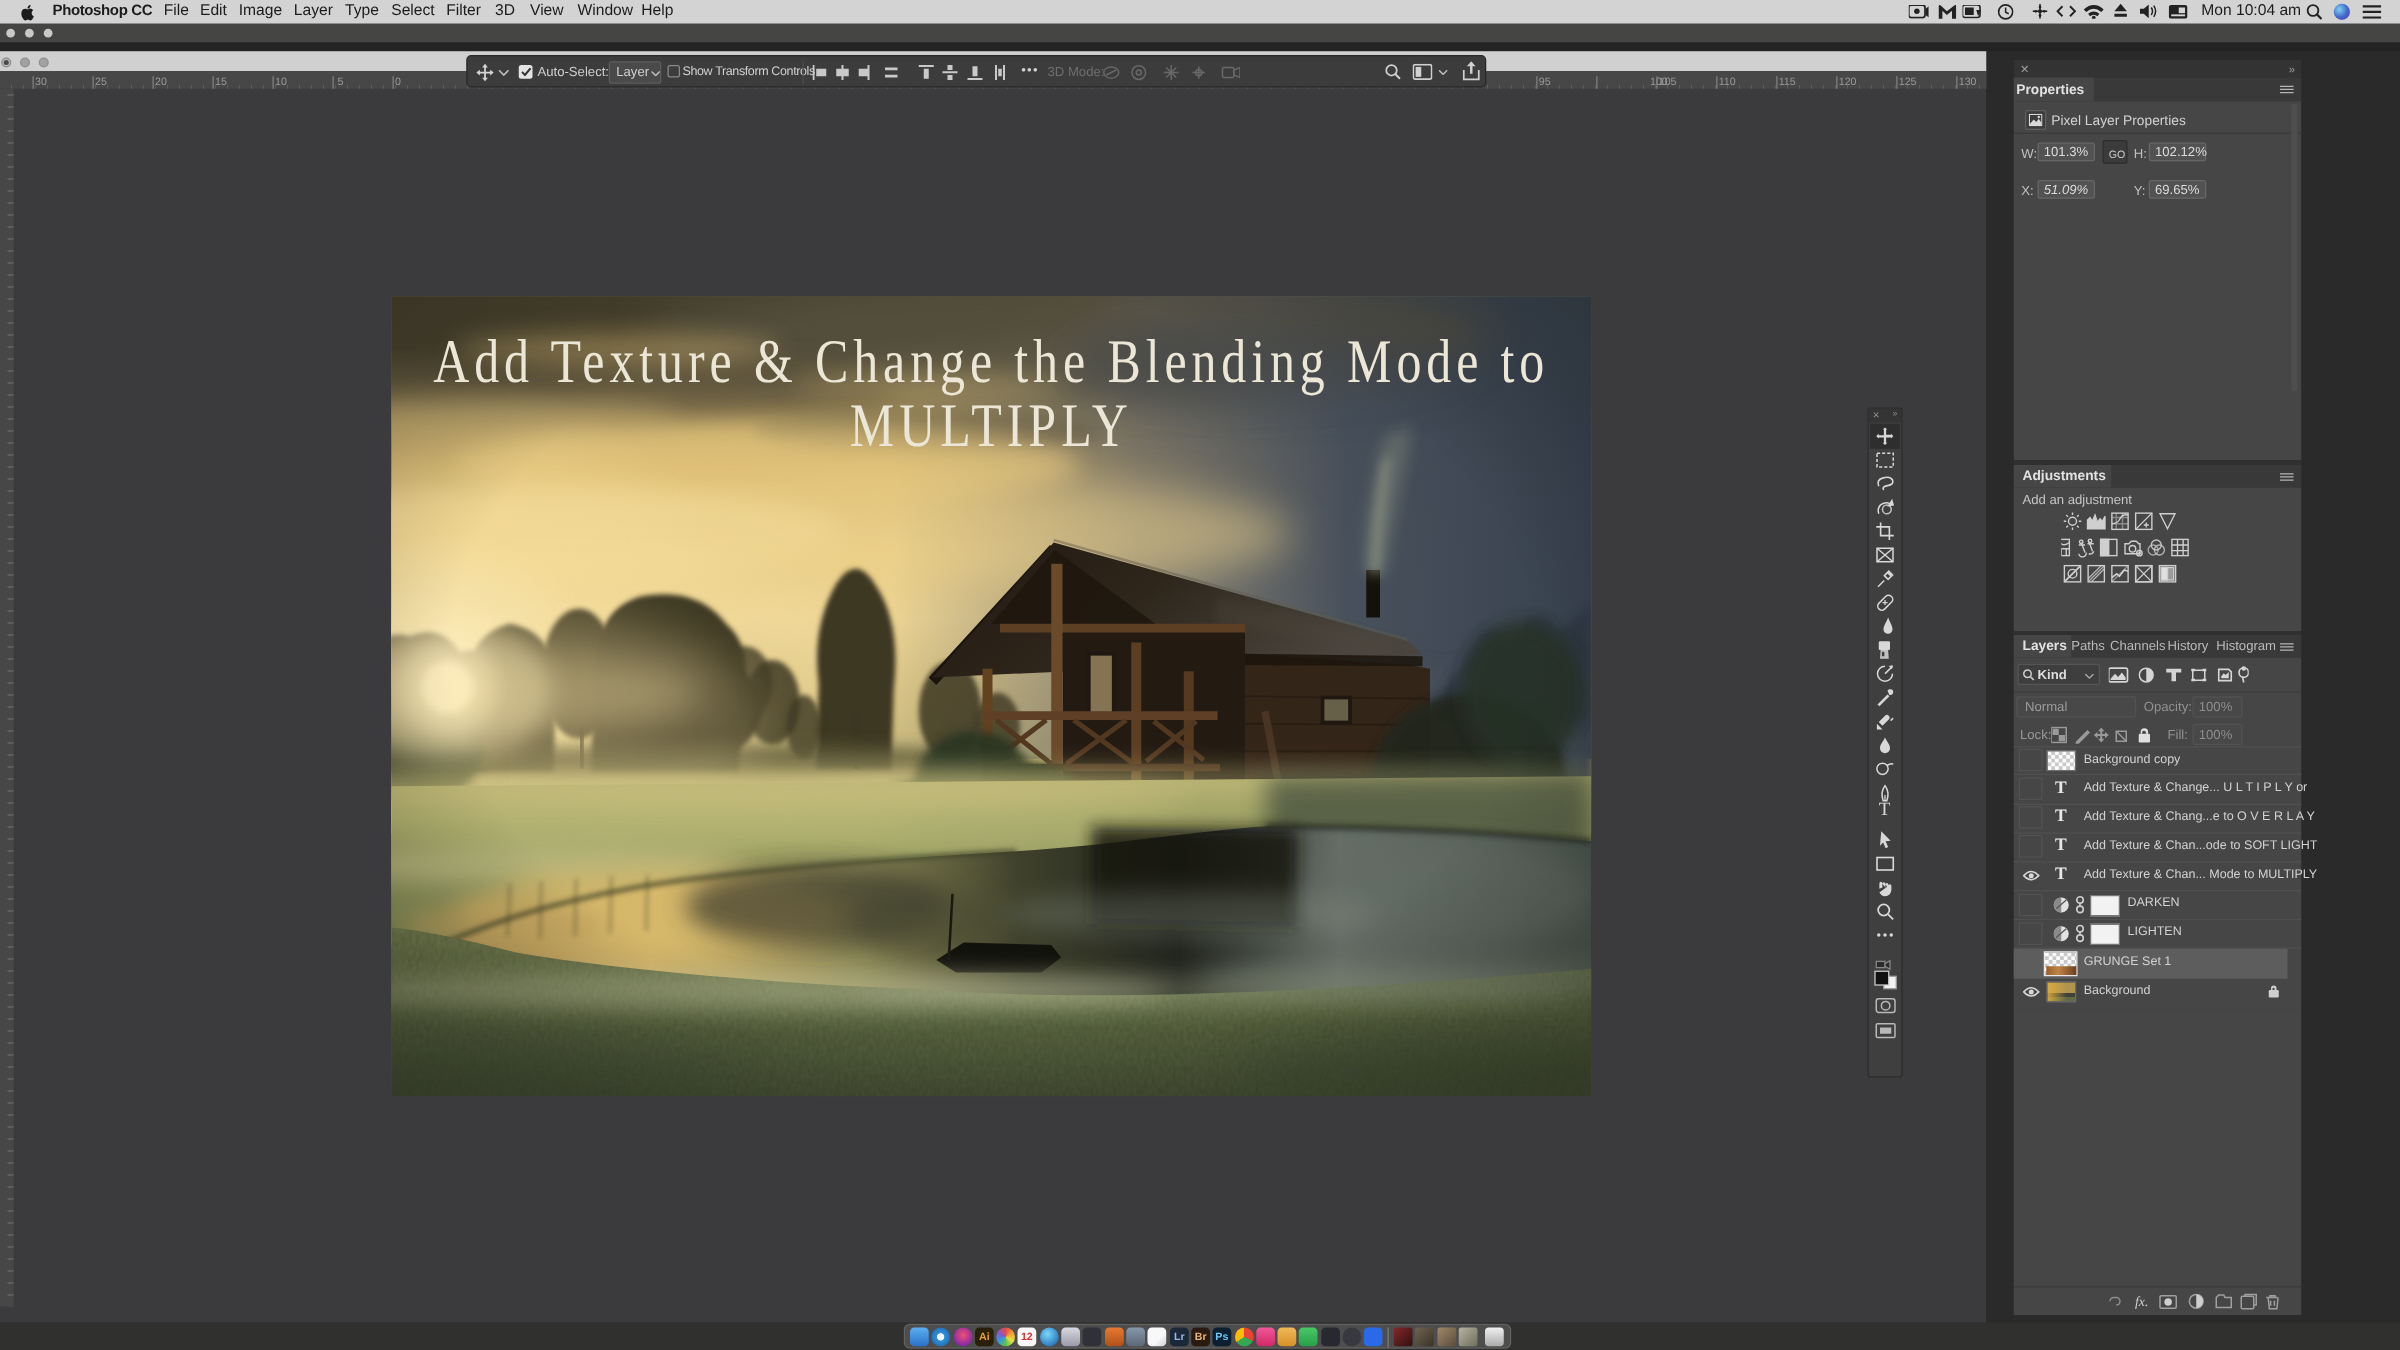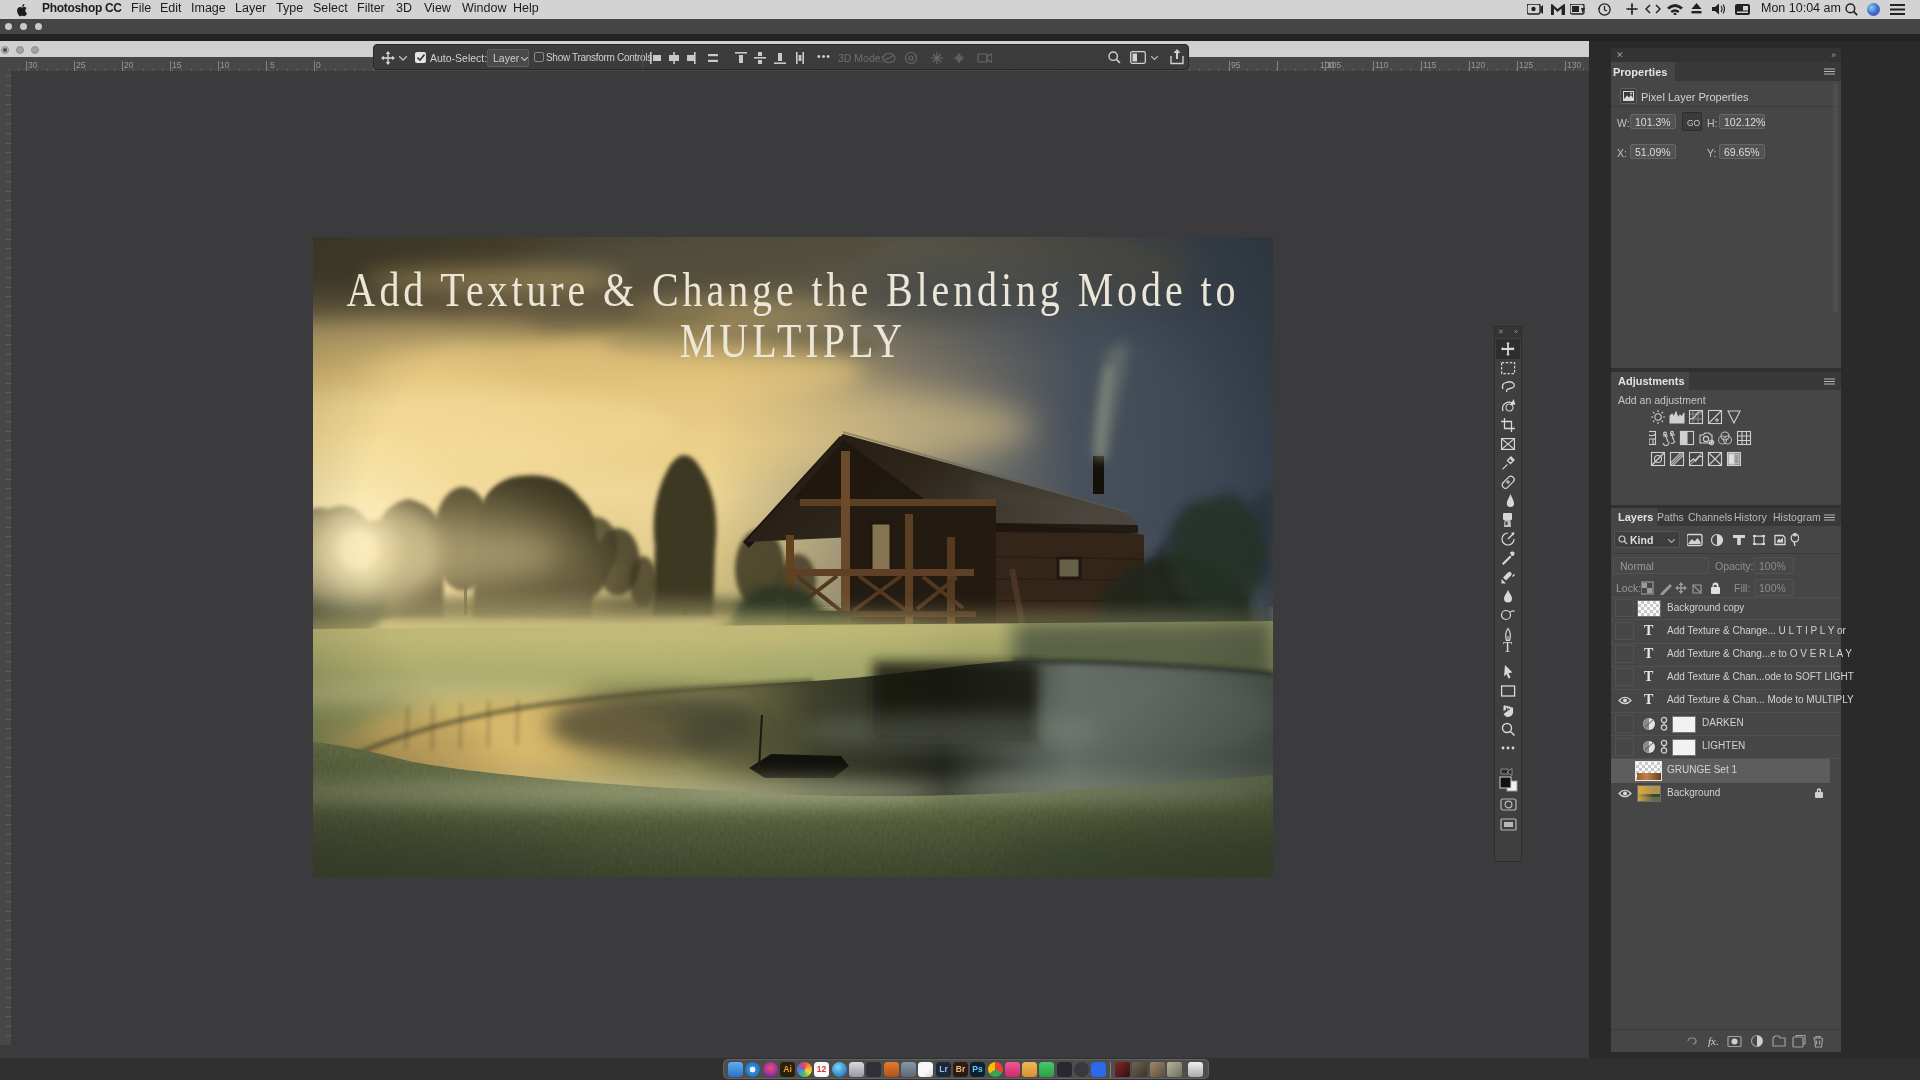--- a/index.html
+++ b/index.html
@@ -584,21 +584,21 @@
           <span style="position:absolute;left:4px;top:1px;">101.3%</span>
         </div>
       <div class="abs" style="left:71px;top:31px;width:20px;height:19px;background:#3b3b3b;border:1px solid #2c2c2c;border-radius:2px;color:#c9c9c9;font-size:8.5px;">
           <span style="position:absolute;left:4px;top:5px;">GO</span>
         </div>
       <span class="abs" style="left:96px;top:36px;font-size:10.5px;color:#c0c0c0;">H:</span>
       <div class="inp" style="left:108px;top:33px;width:46px;height:15px;">
           <span style="position:absolute;left:4px;top:1px;">102.12%</span>
         </div>
       <span class="abs" style="left:6px;top:66px;font-size:10.5px;color:#c0c0c0;">X:</span>
-      <div class="inp" style="left:19px;top:63px;width:46px;height:15px;">
+      <div class="inp" style="left:19px;top:63px;width:46px;height:15px;font-style:italic;">
           <span style="position:absolute;left:4px;top:1px;">51.09%</span>
         </div>
       <span class="abs" style="left:96px;top:66px;font-size:10.5px;color:#c0c0c0;">Y:</span>
       <div class="inp" style="left:108px;top:63px;width:46px;height:15px;">
           <span style="position:absolute;left:4px;top:1px;">69.65%</span>
         </div>
       <div class="abs" style="left:222px;top:2px;width:5px;height:230px;background:#4e4e4e;border-radius:3px;"></div>
     </div>
 
     <div class="abs" style="left:1611px;top:368px;width:230px;height:4px;background:#303030;"></div>

